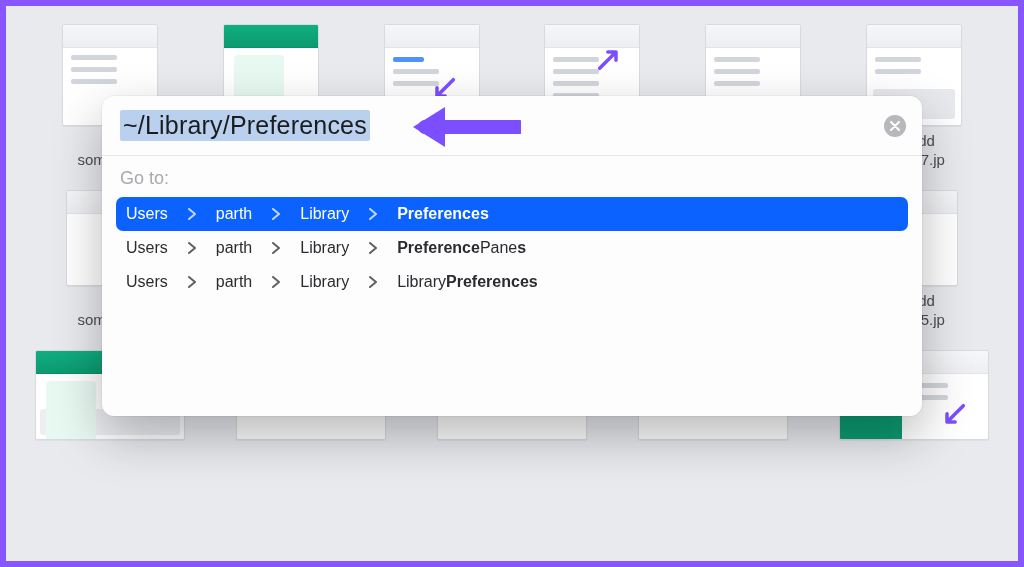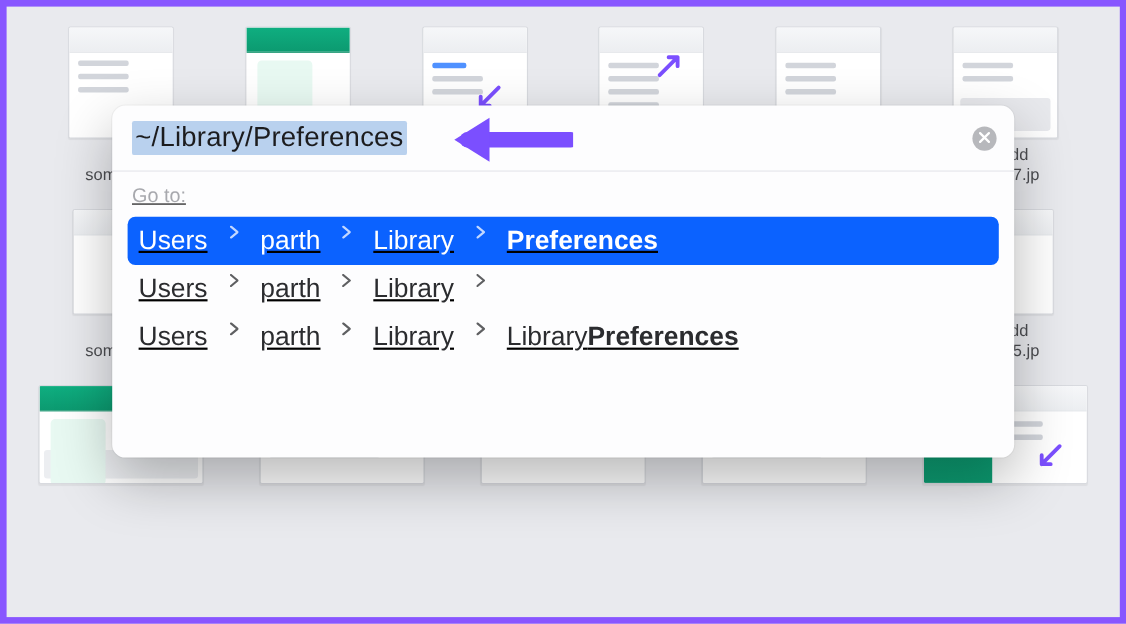--- a/index.html
+++ b/index.html
@@ -131,34 +131,33 @@
     position: absolute;
     top: 95px; left: 405px;
     width: 110px; height: 52px;
     pointer-events: none;
   }
   .big-arrow svg { width: 100%; height: 100%; }
 
   .sheet-body {
     padding: 10px 14px;
     flex: 1;
-    text-decoration: underline;
   }
   .goto-label {
     font-size: 18px;
     color: #a8a9ae;
     margin: 2px 0 8px 4px;
     font-weight: 400;
   }
   .sugg {
     display: flex;
-    align-items: flex-start;
+    align-items: center;
     gap: 18px;
     padding: 8px 10px;
-    font-size: 24px;
+    font-size: 16px;
     color: #2b2c2f;
     border-radius: 7px;
     white-space: nowrap;
   }
   .sugg.selected {
     background: #0b62ff;
     color: #ffffff;
   }
   .sugg .chev {
     display: inline-flex;
@@ -359,20 +358,21 @@
             <svg viewBox="0 0 8 12">
               <path d="M1 1 L7 6 L1 11" stroke="currentColor" stroke-width="2" fill="none" stroke-linecap="round" stroke-linejoin="round"></path>
             </svg>
           </span>
         <span>Library</span>
         <span class="chev">
             <svg viewBox="0 0 8 12">
               <path d="M1 1 L7 6 L1 11" stroke="currentColor" stroke-width="2" fill="none" stroke-linecap="round" stroke-linejoin="round"></path>
             </svg>
           </span>
+        <span><b>Preference</b><span>Pane</span><b>s</b></span>
       </div>
 
       <div class="sugg">
         <span>Users</span>
         <span class="chev">
             <svg viewBox="0 0 8 12">
               <path d="M1 1 L7 6 L1 11" stroke="currentColor" stroke-width="2" fill="none" stroke-linecap="round" stroke-linejoin="round"></path>
             </svg>
           </span>
         <span>parth</span>

